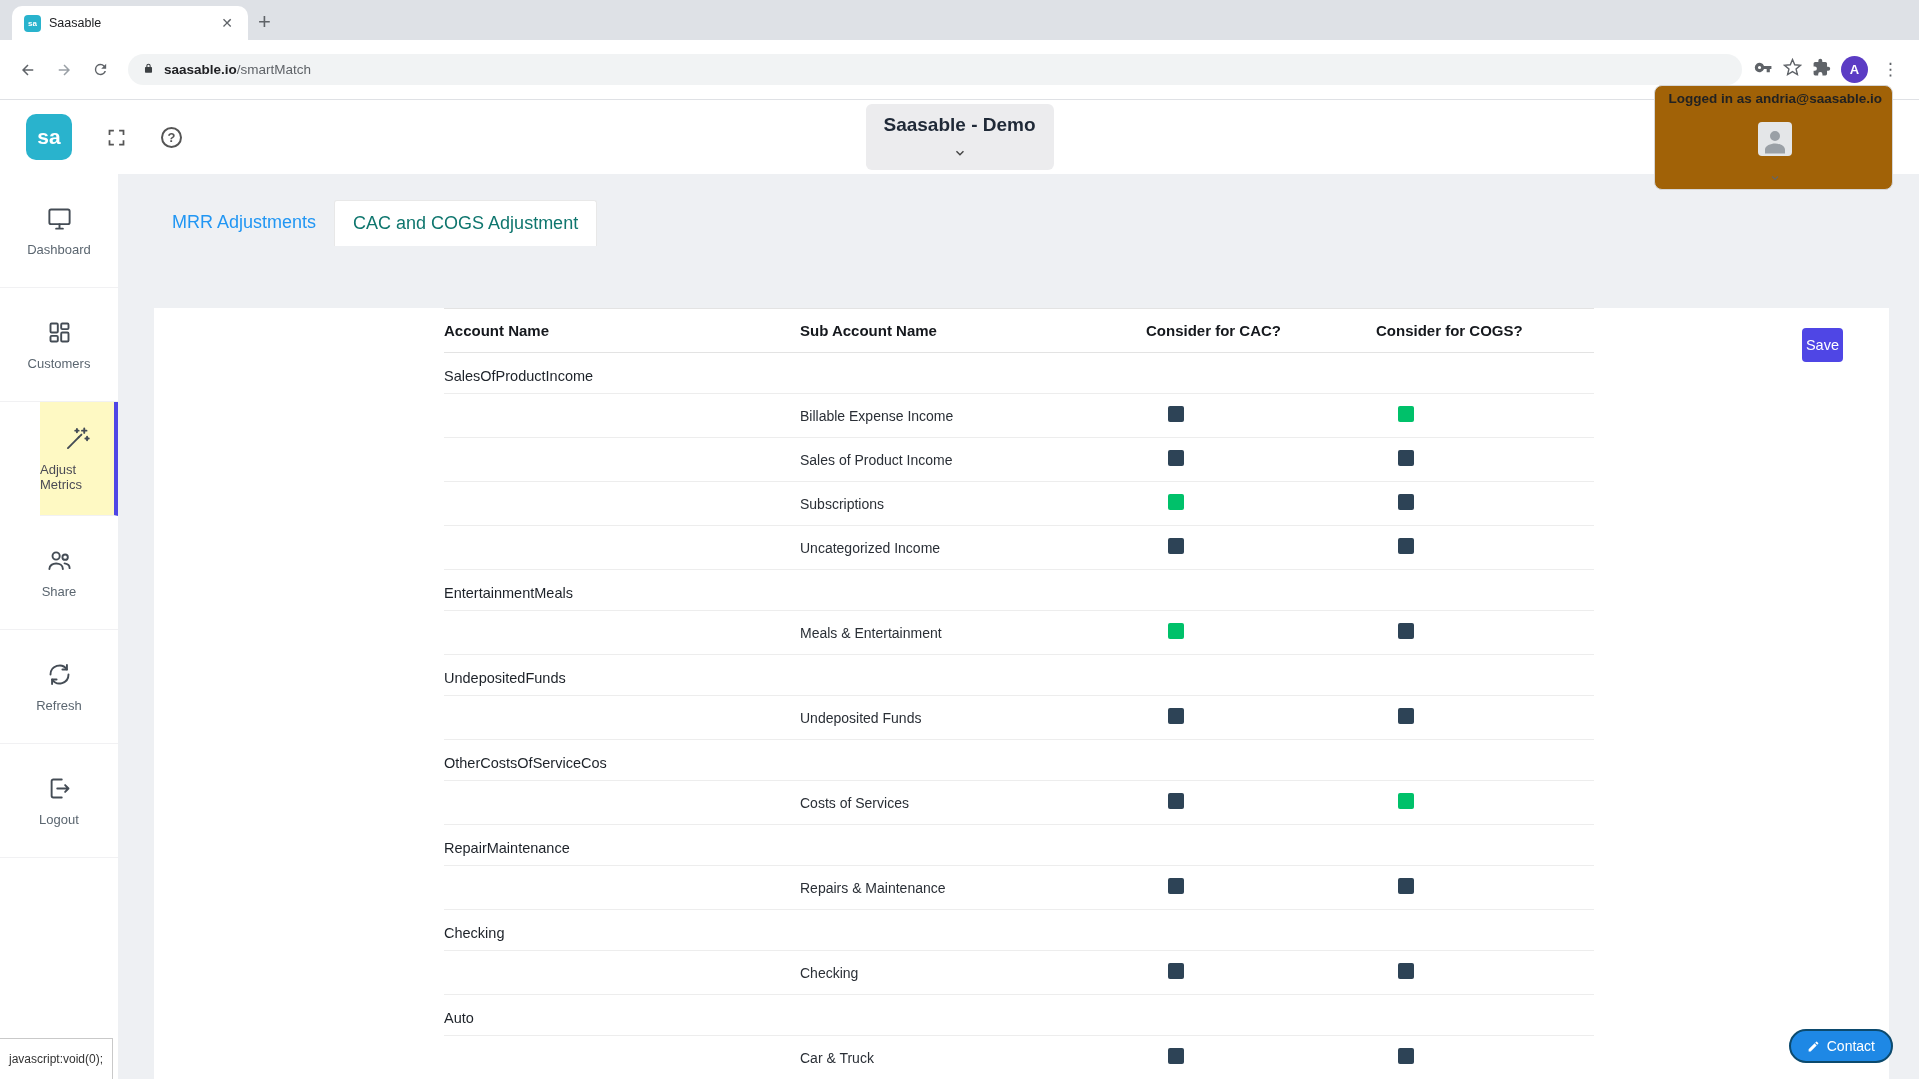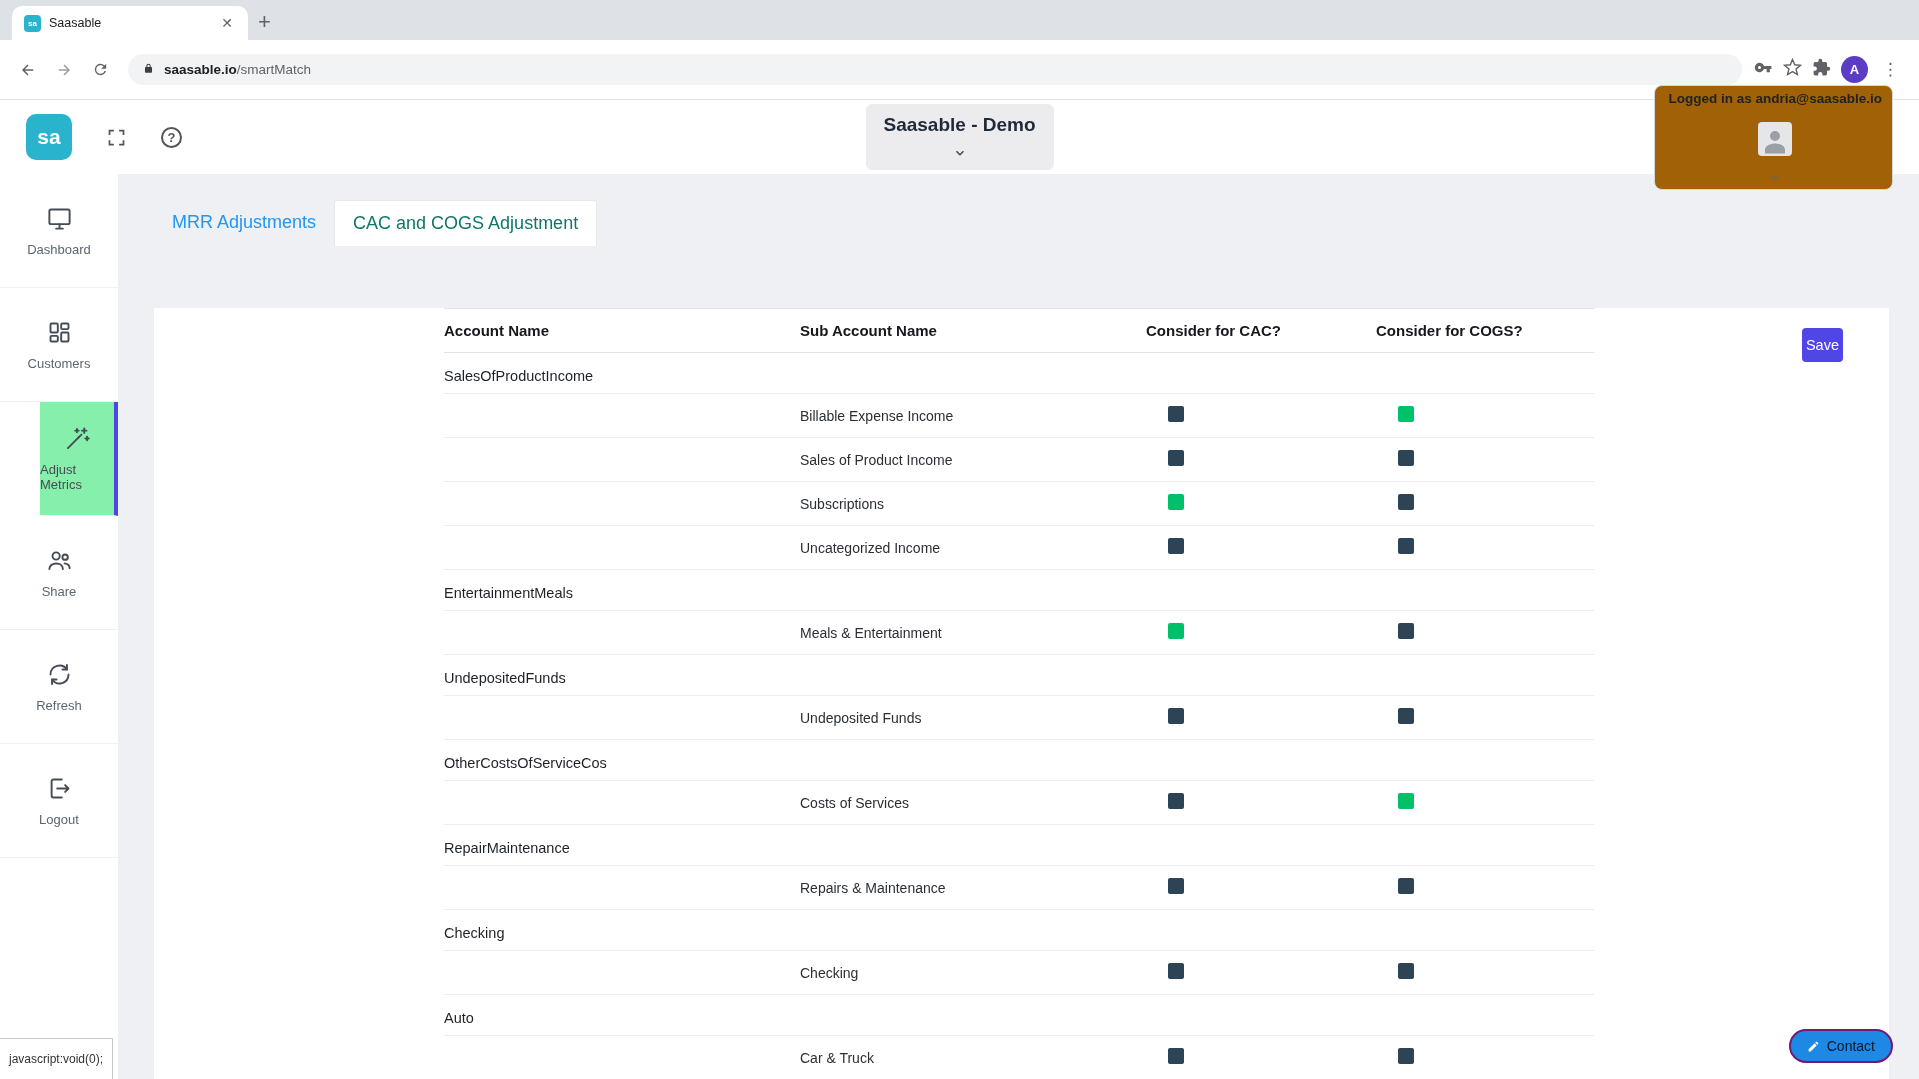--- a/index.html
+++ b/index.html
@@ -30,21 +30,21 @@
   .help-circ { width:21px; height:21px; border:2px solid #555; border-radius:50%; color:#555; font-size:13px; font-weight:bold; display:flex; align-items:center; justify-content:center; }
   .org-select { position:absolute; left:50%; transform:translateX(-50%); background:#ececee; border-radius:6px; padding:10px 18px; display:flex; align-items:center; gap:10px; font-size:19px; font-weight:600; color:#1f2937;flex-direction:column; }
   .hdr-right { margin-left:auto; display:flex; align-items:center; gap:16px; border:1px solid #d6d6d6; border-radius:8px; padding:5px 10px 5px 14px; background:#a16207;flex-direction:column; }
   .login-text { font-size:13.5px; font-weight:600; color:#222; }
   .hdr-avatar { width:34px; height:34px; border-radius:4px; background:#e4e6e8; display:flex; align-items:flex-end; justify-content:center; overflow:hidden; }
 
   
   .content { display:flex; height:919px; }
   .sidebar { width:118px; background:#fff; display:flex; flex-direction:column; }
   .side-item { height:114px; display:flex; flex-direction:column; align-items:center; justify-content:center; gap:10px; border-bottom:1px solid #f1f1f3; color:#5b6670; font-size:13px; }
-  .side-item.active { background:#86efac; border-right:4px solid var(--accent,#4f46e5); color:#4a4a55;margin-left:40px; }
+  .side-item.active { background:#fef9c3; border-right:4px solid var(--accent,#4f46e5); color:#4a4a55;margin-left:40px; }
   .side-icon { width:27px; height:27px; }
   .side-icon svg { width:100%; height:100%; stroke:#444c55; stroke-width:1.7; fill:none; stroke-linecap:round; stroke-linejoin:round; }
 
   .main { flex:1; position:relative; overflow:hidden; }
   .page-tabs { display:flex; margin:26px 0 0 36px; }
   .ptab { padding:12px 18px; font-size:18px; }
   .ptab.inactive { color:var(--link,#2196f3); }
   .ptab.active { background:#fff; color:#0f766e; border:1px solid #e8e8e8; border-bottom:none; border-radius:3px 3px 0 0;text-align:center; }
 
   .card { background:#fff; margin:0 30px 0 36px; height:800px; position:relative; }
@@ -56,21 +56,21 @@
   .thead-row .tcell { font-size:15px; font-weight:bold; color:#15181d; padding:13px 0; }
   .group-row { padding:15px 0 9px 0; }
   .group-name { font-size:14.5px; color:#1d2229; }
   .sub-row { height:44px; align-items:center; }
   .sub-name { font-size:14px; color:#2a2f36; }
   .cbx { display:inline-block; width:16px; height:16px; border-radius:2px; margin-left:22px; }
   .cbx.on  { background:var(--cb-on,#00c16a); }
   .cbx.off { background:var(--cb-off,#2d4356); }
 
   
-  .contact-btn { position:fixed; right:26px; bottom:16px; background:var(--contact,#1e88e5); border:2px solid #701a75; color:#0f172a; border-radius:18px; padding:7px 16px; font-size:14px; display:flex; align-items:center; gap:7px; }
+  .contact-btn { position:fixed; right:26px; bottom:16px; background:var(--contact,#1e88e5); border:2px solid #0c4a6e; color:#ffffff; border-radius:18px; padding:7px 16px; font-size:14px; display:flex; align-items:center; gap:7px; }
   .status-tip { position:fixed; left:0; bottom:0; background:#fff; border:1px solid #c9c9c9; border-left:none; border-bottom:none; padding:13px 9px; font-size:12px; color:#333; }
 
   .chev svg { display:block; }
 </style>
 </head>
 <body>
 
 <div class="tabstrip">
   <div class="btab">
     <span class="favicon">sa</span>

